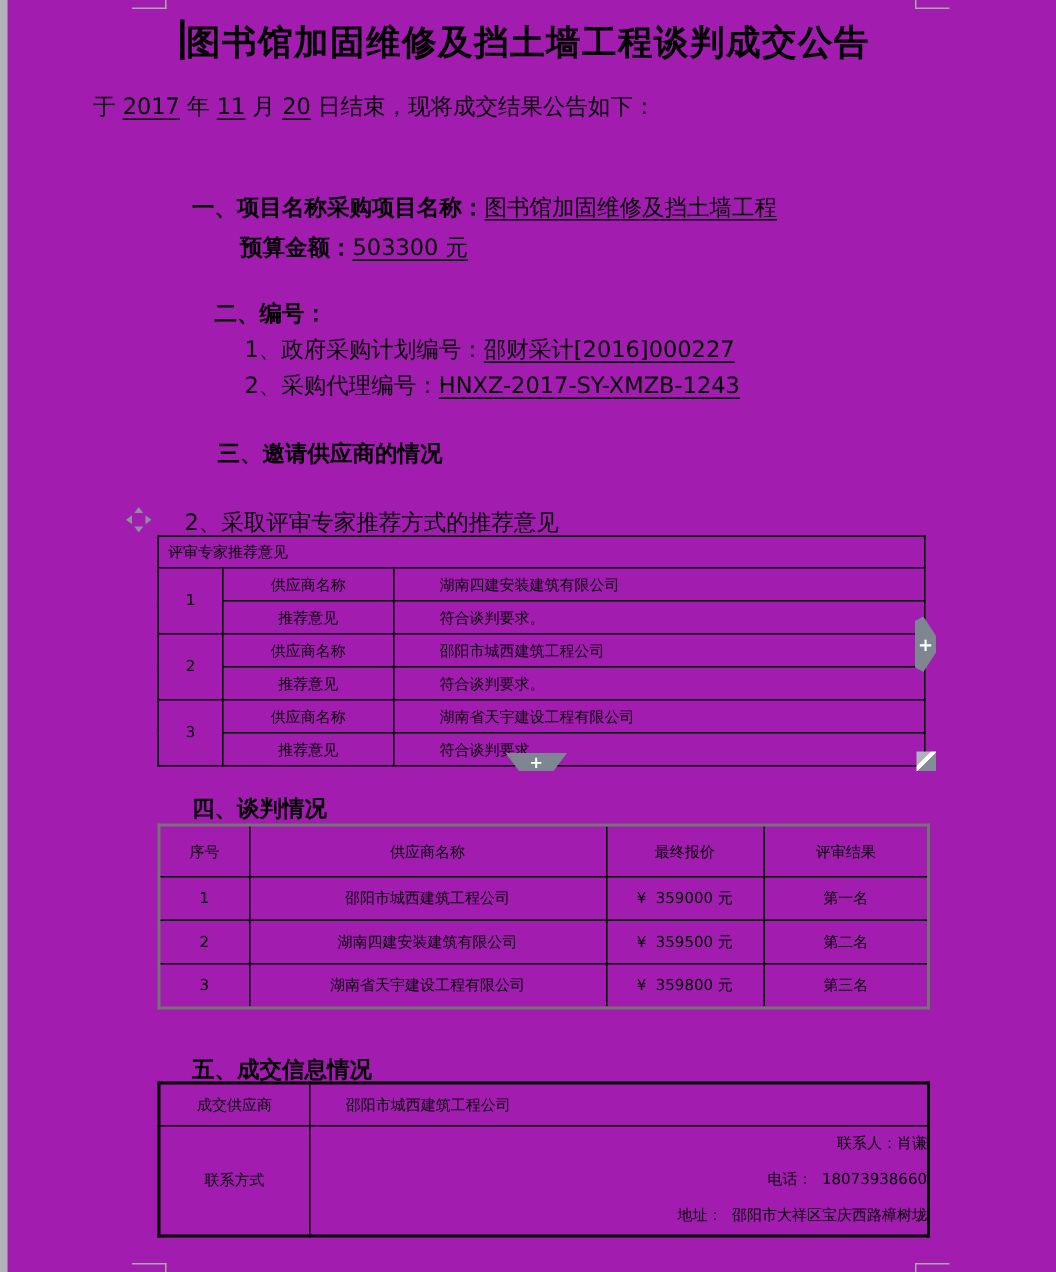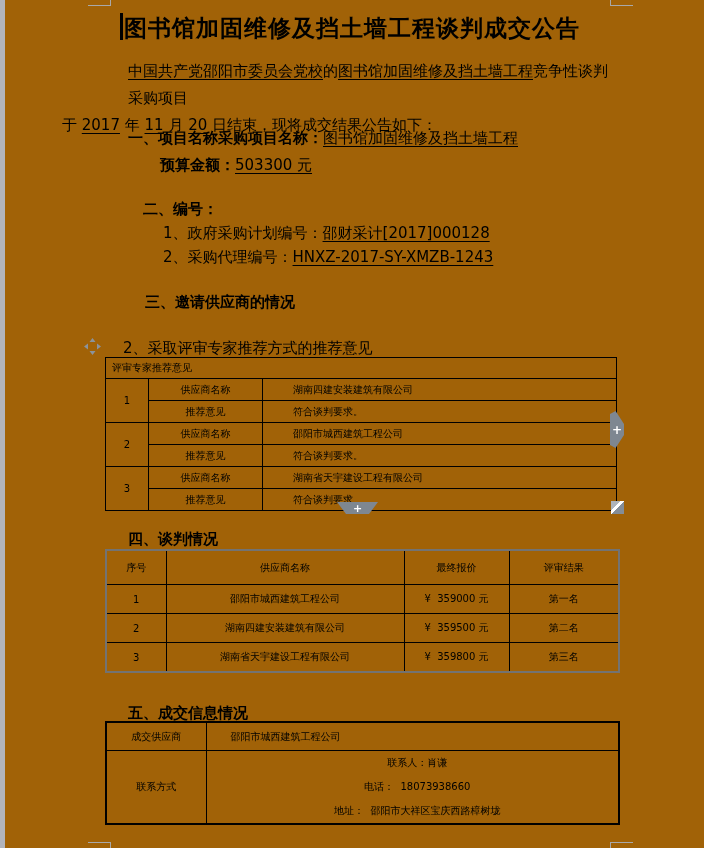--- a/index.html
+++ b/index.html
@@ -1,21 +1,21 @@
 <!DOCTYPE html>
 <html><head>
 <meta charset="utf-8">
 <style>
   html,body{margin:0;padding:0;}
   body{
     width:704px;height:848px;background:#fff;
     font-family:"DejaVu Sans","Liberation Sans",sans-serif;
     color:#000;
   }
-  .page{position:relative;width:704px;height:848px;background:#a16207;overflow:hidden;}
+  .page{position:relative;width:704px;height:848px;background:#a21caf;overflow:hidden;}
   .edge-strip{position:absolute;left:0;top:0;width:5px;height:848px;background:#b2b4bc;}
 
   
   .crop{position:absolute;width:22px;height:5px;border:0 solid #a9a9a9;}
   .crop.tl{left:88px;top:0;border-bottom-width:1px;border-right-width:1px;}
   .crop.tr{left:610px;top:0;border-bottom-width:1px;border-left-width:1px;}
   .crop.bl{left:88px;top:842px;border-top-width:1px;border-right-width:1px;}
   .crop.br{left:610px;top:842px;border-top-width:1px;border-left-width:1px;}
 
   .doc-title{
@@ -53,21 +53,21 @@
   #table1 td.val{text-align:left;padding-left:30px;}
 
   #table2{left:105px;top:549px;width:513px;border:2px solid #737373;}
   #table2 td{height:28px;white-space:pre;}
   #table2 tr.head td{height:33px;}
 
   #table3{left:105px;top:721px;width:513px;border:2px solid #000;}
   #table3 td.r1{height:27px;}
   #table3 td.r2{height:71px;}
   #table3 td.vcell{text-align:left;padding-left:24px;}
-  #table3 td.contact{text-align:center;vertical-align:middle;padding-left:10px;}
+  #table3 td.contact{text-align:right;vertical-align:middle;padding-left:10px;}
   #table3 td.contact div{line-height:24px;white-space:pre;}
 
   
   .move-handle{position:absolute;left:84px;top:338px;width:17px;height:17px;}
   .ins-col{
     position:absolute;left:610px;top:411px;width:14px;height:37px;background:#7e8791;color:#fff;
     clip-path:polygon(0 8%,40% 0,100% 35%,100% 65%,40% 100%,0 92%);
     display:flex;align-items:center;justify-content:center;
     font-size:12px;font-weight:bold;line-height:1;cursor:pointer;
   }
@@ -90,29 +90,28 @@
   <div class="edge-strip"></div>
 
   <div class="crop tl"></div>
   <div class="crop tr"></div>
   <div class="crop bl"></div>
   <div class="crop br"></div>
 
   <div class="doc-title"><span class="caret"></span><span>图书馆加固维修及挡土墙工程谈判成交公告</span></div>
 
   <div class="intro">
-    <div class="l1"><span class="u">中国共产党邵阳市委员会党校</span><span>的</span><span class="u">图书馆加固维修及挡土墙工程</span><span>竞争性谈判采购项目</span></div>
     <div class="l2"><span>于 </span><span class="u">2017</span><span> 年 </span><span class="u">11</span><span> 月 </span><span class="u">20</span><span> 日结束，现将成交结果公告如下：</span></div>
   </div>
 
   <div class="h" id="sec1-heading"><span>一、项目名称采购项目名称：</span><span class="u nb">图书馆加固维修及挡土墙工程</span></div>
   <div class="h" id="budget-line"><span>预算金额：</span><span class="u nb">503300 元</span></div>
 
   <div class="h" id="sec2-heading">二、编号：</div>
-  <div class="line" id="sec2-item1"><span>1、政府采购计划编号：</span><span class="u">邵财采计[2017]000128</span></div>
+  <div class="line" id="sec2-item1"><span>1、政府采购计划编号：</span><span class="u">邵财采计[2016]000227</span></div>
   <div class="line" id="sec2-item2"><span>2、采购代理编号：</span><span class="u">HNXZ-2017-SY-XMZB-1243</span></div>
 
   <div class="h" id="sec3-heading">三、邀请供应商的情况</div>
   <div class="line" id="sec3-item2">2、采取评审专家推荐方式的推荐意见</div>
 
   <table class="t" id="table1">
     <colgroup>
         <col style="width:43px">
         <col style="width:114px">
         <col style="width:354px">

